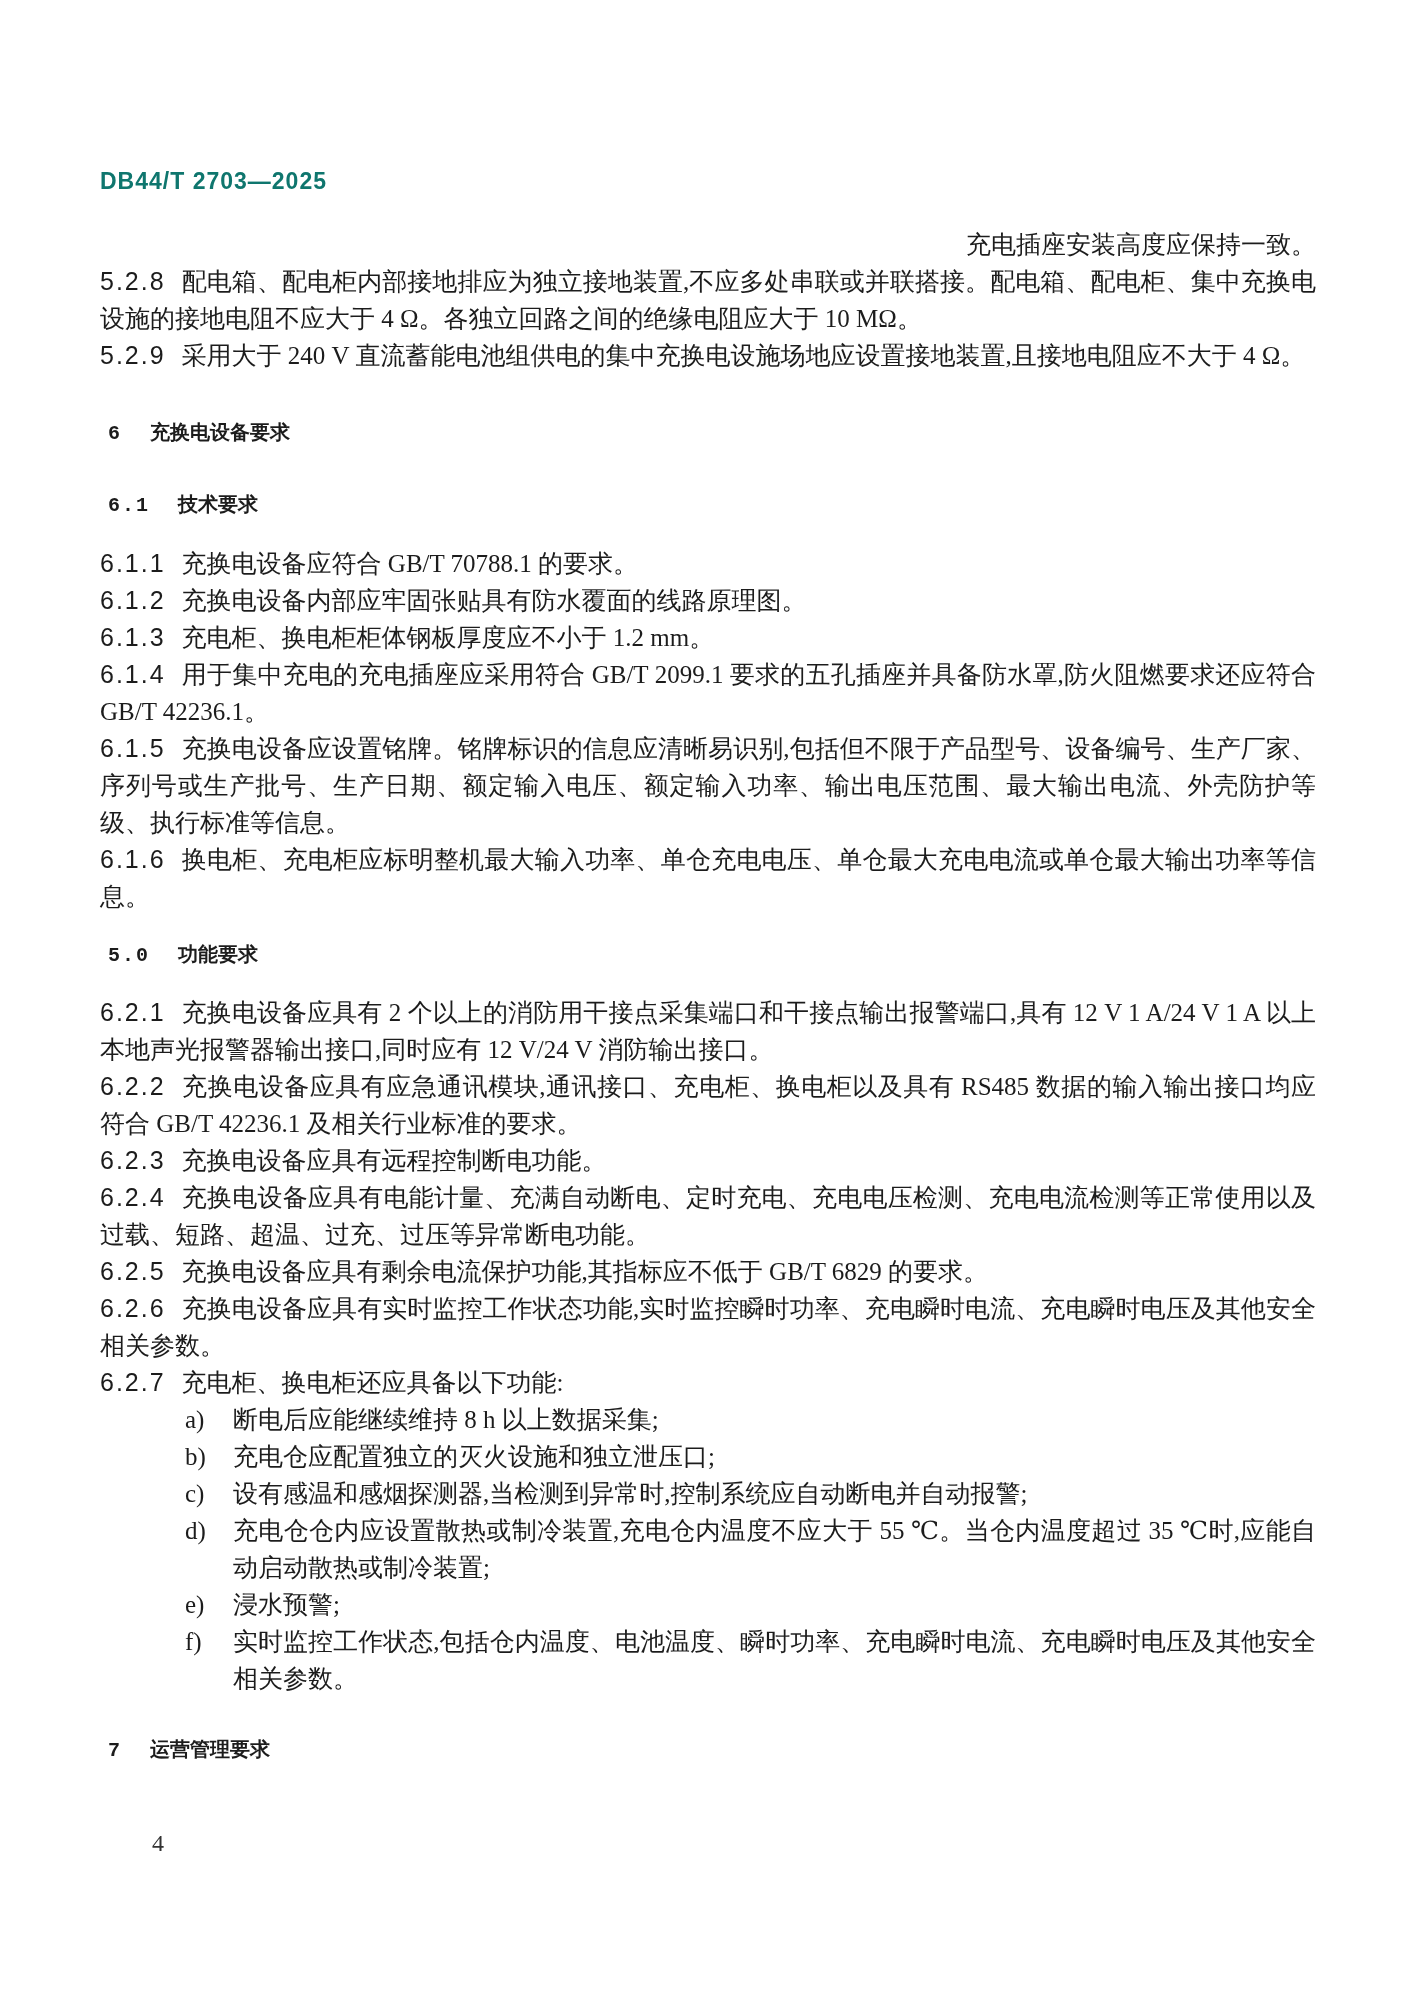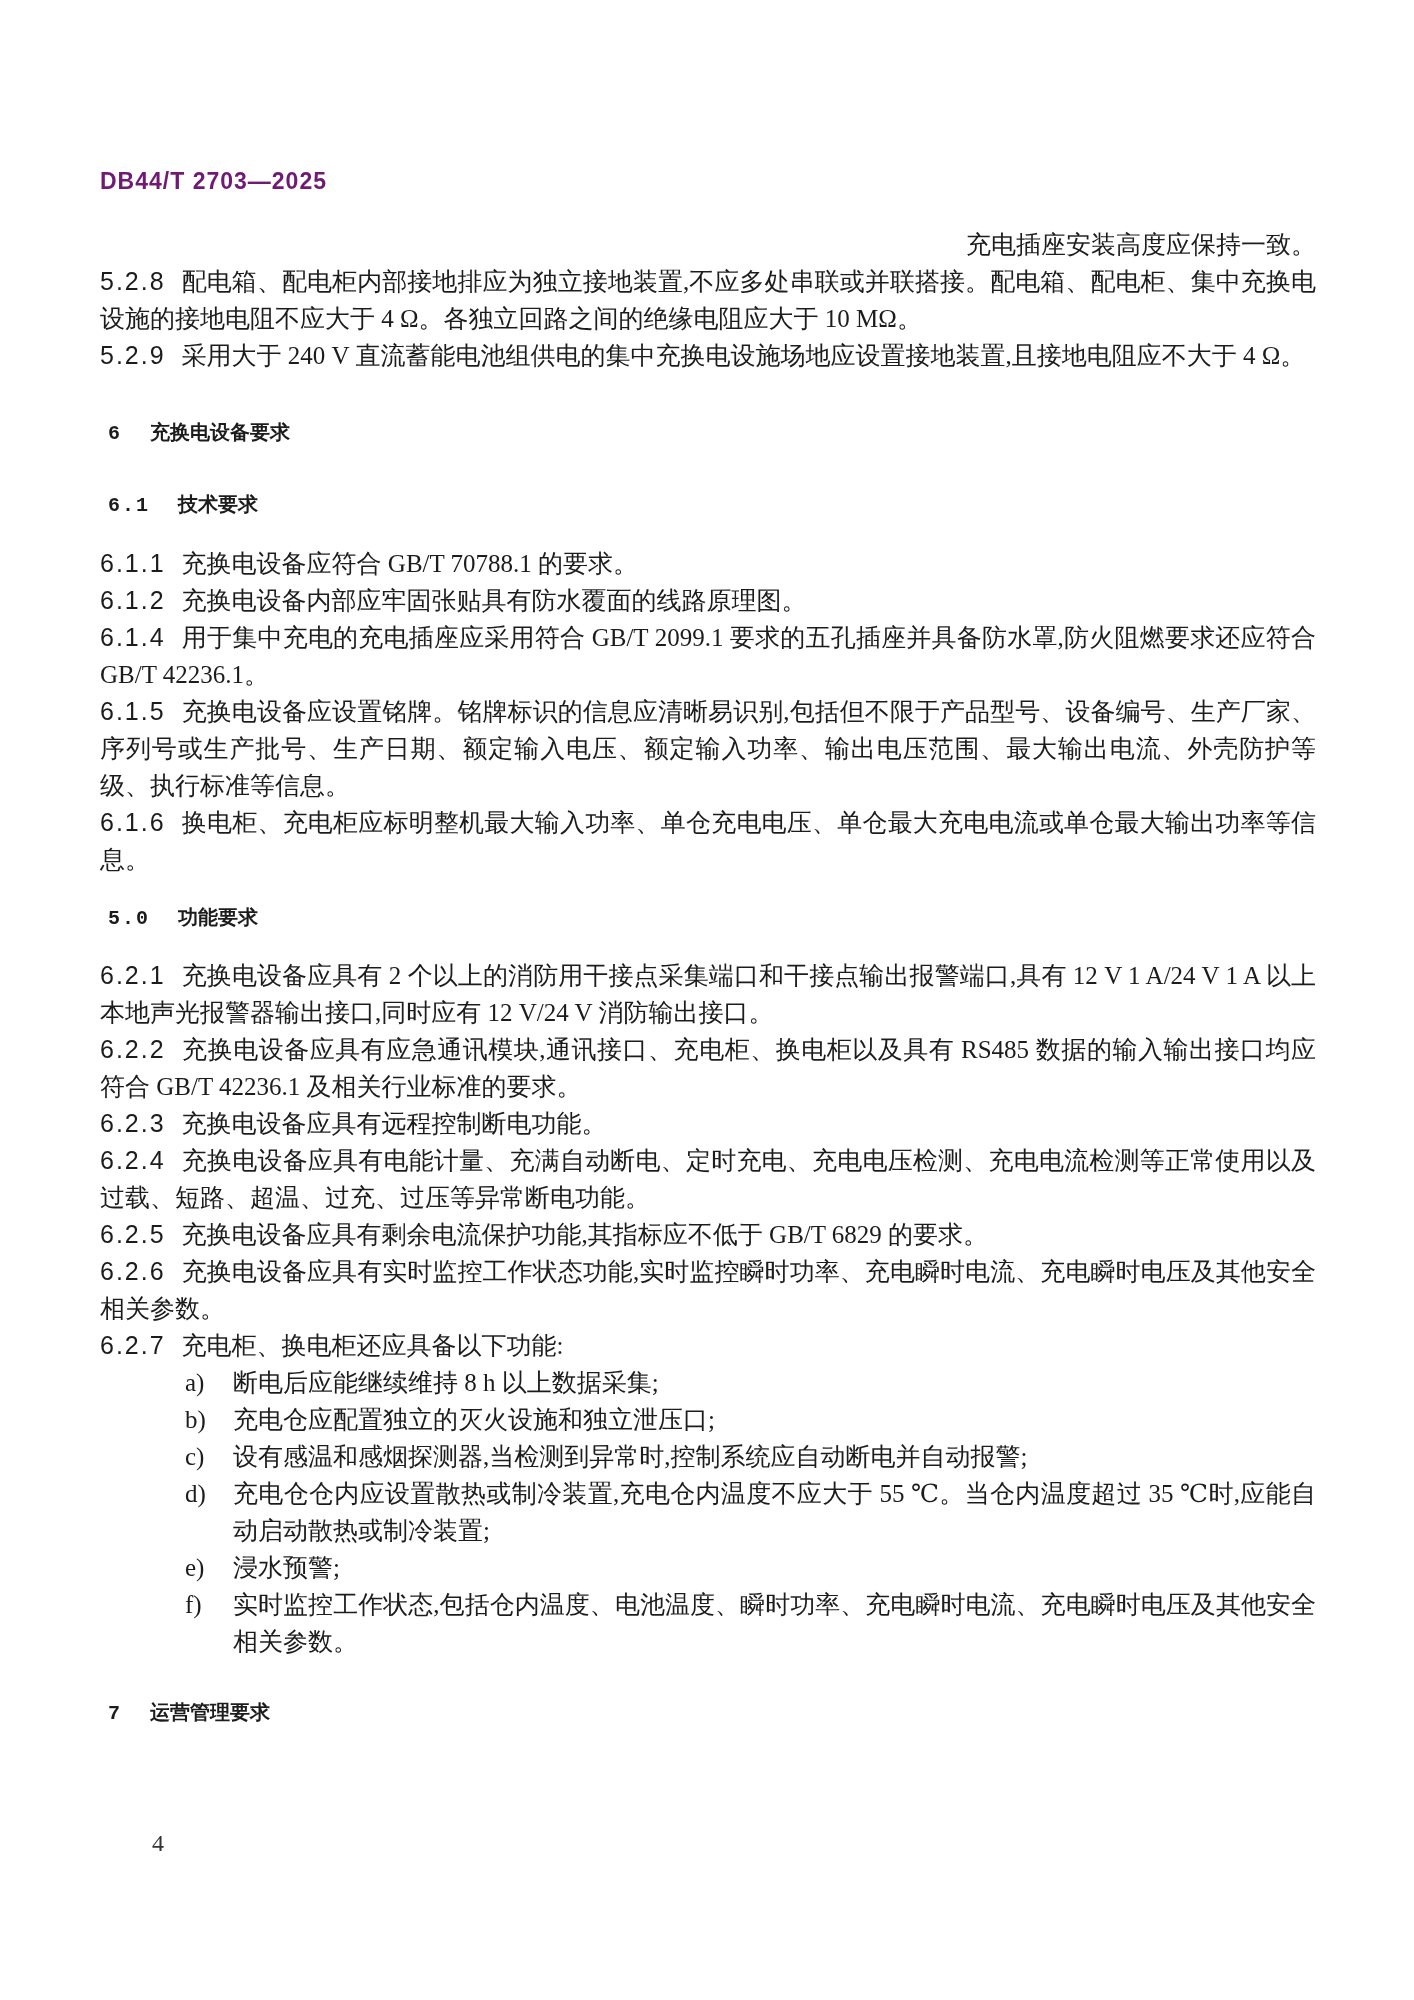--- a/index.html
+++ b/index.html
@@ -8,21 +8,21 @@
     width:1414px;height:2000px;
     background:#ffffff;
     color:#1c1c1c;
     font-family:"Liberation Serif","DejaVu Serif",serif;
     overflow:hidden;
   }
   .doc-header{
     position:absolute;left:100px;top:168px;
     font-family:"Liberation Sans","DejaVu Sans",sans-serif;
     font-size:23px;font-weight:600;letter-spacing:1px;
-    color:#701a75;
+    color:#0f766e;
   }
   .content{
     position:absolute;left:100px;top:226px;width:1216px;
     font-size:25px;line-height:37px;
   }
   p{margin:0;text-align:justify;}
   p.last-left{text-align:right;}
   .cnum{
     font-family:Liberation Sans, sans-serif;
     letter-spacing:2px;
@@ -71,20 +71,21 @@
     <p><span class="cnum">5.2.9</span><span>采用大于 240 V 直流蓄能电池组供电的集中充换电设施场地应设置接地装置,且接地电阻应不大于 4 Ω。</span></p>
 
     <h2 class="heading h-6"><span class="hnum">6</span><span>充换电设备要求</span></h2>
 
     <h3 class="heading h-61"><span class="hnum">6.1</span><span>技术要求</span></h3>
 
     <p class="mt-after-h61"><span class="cnum">6.1.1</span><span>充换电设备应符合 GB/T 70788.1 的要求。</span></p>
 
     <p><span class="cnum">6.1.2</span><span>充换电设备内部应牢固张贴具有防水覆面的线路原理图。</span></p>
 
+    <p><span class="cnum">6.1.3</span><span>充电柜、换电柜柜体钢板厚度应不小于 1.2 mm。</span></p>
 
     <p><span class="cnum">6.1.4</span><span>用于集中充电的充电插座应采用符合 GB/T 2099.1 要求的五孔插座并具备防水罩,防火阻燃要求还应符合 GB/T 42236.1。</span></p>
 
     <p><span class="cnum">6.1.5</span><span>充换电设备应设置铭牌。铭牌标识的信息应清晰易识别,包括但不限于产品型号、设备编号、生产厂家、序列号或生产批号、生产日期、额定输入电压、额定输入功率、输出电压范围、最大输出电流、外壳防护等级、执行标准等信息。</span></p>
 
     <p><span class="cnum">6.1.6</span><span>换电柜、充电柜应标明整机最大输入功率、单仓充电电压、单仓最大充电电流或单仓最大输出功率等信息。</span></p>
 
     <h3 class="heading h-62"><span class="hnum">5.0</span><span>功能要求</span></h3>
 
     <p class="mt-after-h62"><span class="cnum">6.2.1</span><span>充换电设备应具有 2 个以上的消防用干接点采集端口和干接点输出报警端口,具有 12 V 1 A/24 V 1 A 以上本地声光报警器输出接口,同时应有 12 V/24 V 消防输出接口。</span></p>

